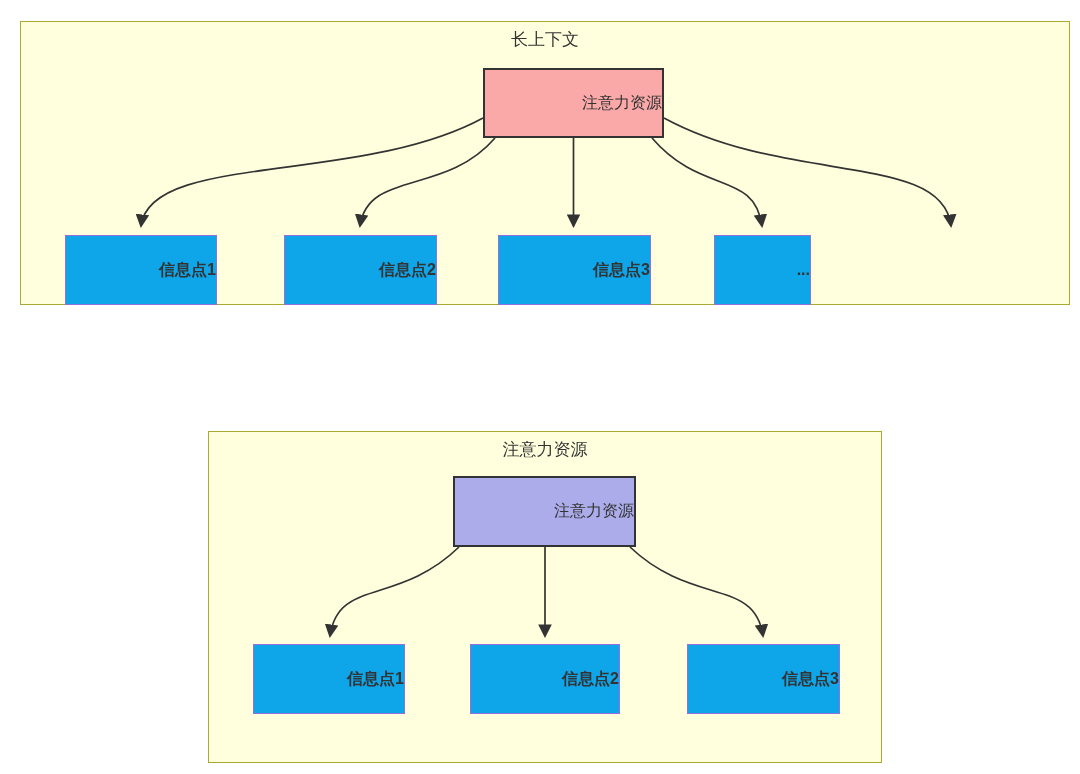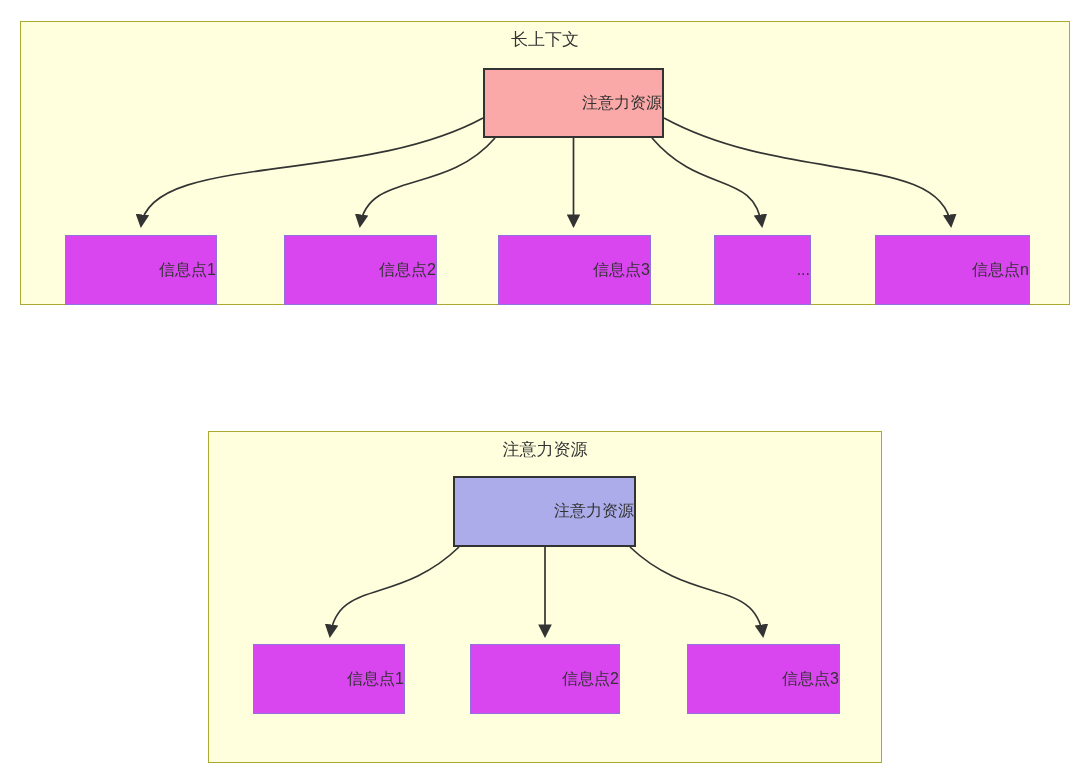--- a/index.html
+++ b/index.html
@@ -37,22 +37,23 @@
   }
   .node-root-long {
     background: #faa8a8;
     border: 2px solid #333333;
   }
   .node-root-short {
     background: #acaceb;
     border: 2px solid #333333;
   }
   .node-info {
-    background: #d946ef;
+    background: #0ea5e9;
     border: 1.5px solid #9370db;
+    font-weight: bold;
   }
   #edges {
     position: absolute;
     left: 0; top: 0;
     width: 1080px;
     height: 774px;
     pointer-events: none;
   }
   #edges path.edge {
     fill: none;
@@ -100,23 +101,20 @@
   </div>
   <div class="node node-info" style="left:284px; top:235px; width:153px; height:70px;">
     <span>信息点2</span>
   </div>
   <div class="node node-info" style="left:498px; top:235px; width:153px; height:70px;">
     <span>信息点3</span>
   </div>
   <div class="node node-info" style="left:714px; top:235px; width:97px; height:70px;">
     <span>...</span>
   </div>
-  <div class="node node-info" style="left:875px; top:235px; width:155px; height:70px;">
-    <span>信息点n</span>
-  </div>
 
   <div class="node node-root-short" style="left:453px; top:476px; width:183px; height:71px;">
     <span>注意力资源</span>
   </div>
 
   <div class="node node-info" style="left:253px; top:644px; width:152px; height:70px;">
     <span>信息点1</span>
   </div>
   <div class="node node-info" style="left:470px; top:644px; width:150px; height:70px;">
     <span>信息点2</span>

